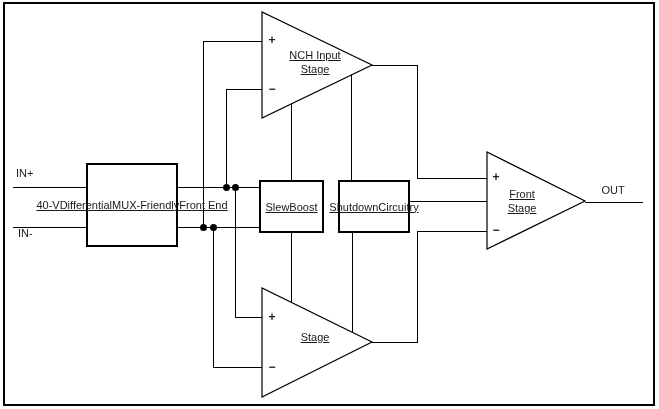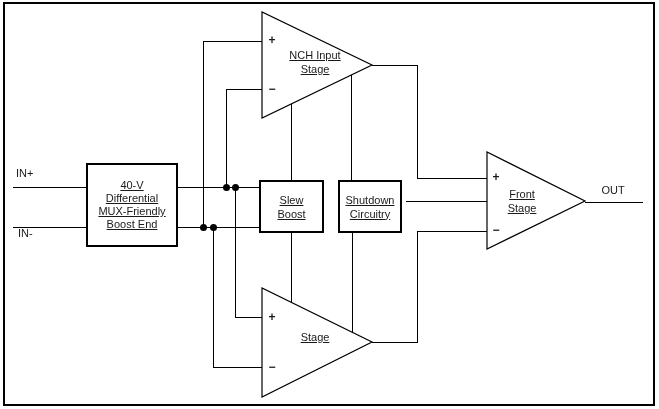--- a/index.html
+++ b/index.html
@@ -7,21 +7,21 @@
          font-family:"Liberation Sans",sans-serif;color:#1a1a1a;overflow:hidden;}
   .frame{position:absolute;left:3px;top:2px;width:652px;height:404px;
          border:2px solid #000;box-sizing:border-box;}
   .wire{position:absolute;background:#000;}
   .h{height:1px;}
   .v{width:1px;}
   .tris{position:absolute;left:0;top:0;}
   .tris polygon{fill:#ffffff;stroke:#000000;stroke-width:1.2;}
   .dot{position:absolute;width:7px;height:7px;border-radius:50%;background:#000;}
   .box{position:absolute;border:2px solid #000;background:#fff;box-sizing:border-box;
-       display:flex;flex-direction:column;align-items:center;justify-content:center;
+       display:flex;flex-direction:row;align-items:center;justify-content:center;
        text-align:center;font-size:11px;line-height:13px;}
   .box2{line-height:14px;}
   .bl{white-space:nowrap;text-decoration:underline;}
   .amp-label{position:absolute;text-align:center;font-size:11px;line-height:14px;}
   .sign{position:absolute;width:14px;height:14px;line-height:14px;text-align:center;
         font-size:12px;font-weight:bold;}
   .pin-label{position:absolute;font-size:11px;line-height:12px;}
   .center{text-align:center;}
 </style>
 </head>
@@ -65,29 +65,29 @@
 
   <div class="dot" style="left:200px;top:224px;"></div>
   <div class="dot" style="left:210px;top:224px;"></div>
   <div class="dot" style="left:223px;top:184px;"></div>
   <div class="dot" style="left:232px;top:184px;"></div>
 
   <div class="box" style="left:86px;top:163px;width:92px;height:84px;">
     <div class="bl">40-V</div>
     <div class="bl">Differential</div>
     <div class="bl">MUX-Friendly</div>
-    <div class="bl">Boost End</div>
+    <div class="bl">Front End</div>
   </div>
 
   <div class="box box2" style="left:259px;top:180px;width:65px;height:53px;">
     <div class="bl">Slew</div>
     <div class="bl">Boost</div>
   </div>
 
-  <div class="box box2" style="left:338px;top:180px;width:64px;height:53px;">
+  <div class="box box2" style="left:338px;top:180px;width:72px;height:53px;">
     <div class="bl">Shutdown</div>
     <div class="bl">Circuitry</div>
   </div>
 
   <div class="amp-label" style="left:262px;top:48px;width:106px;">
     <div class="bl">NCH Input</div>
     <div class="bl">Stage</div>
   </div>
   <div class="sign" style="left:265px;top:33px;">+</div>
   <div class="sign" style="left:265px;top:82px;">−</div>

